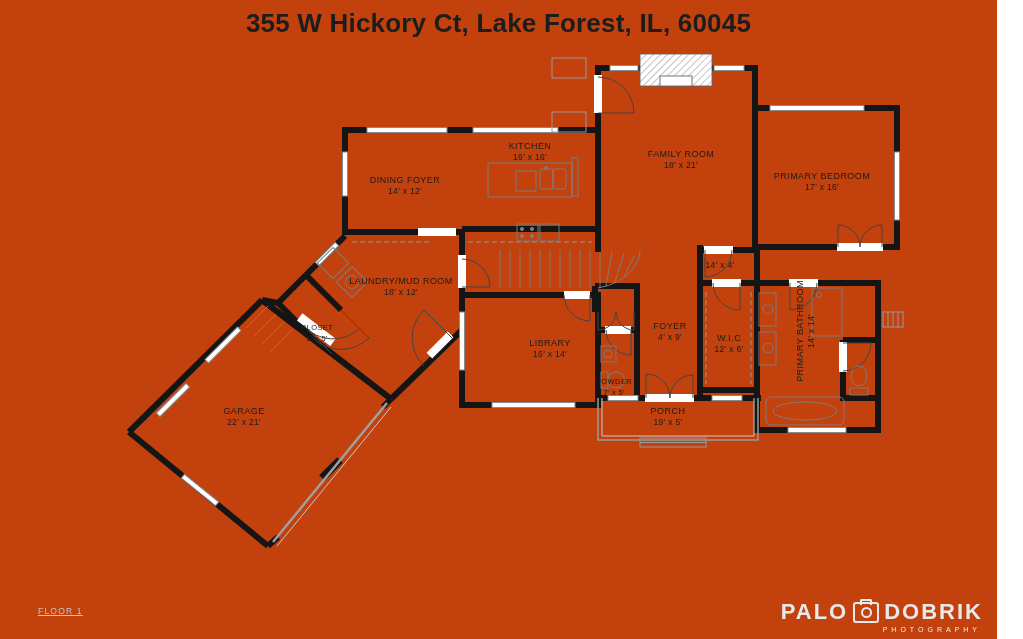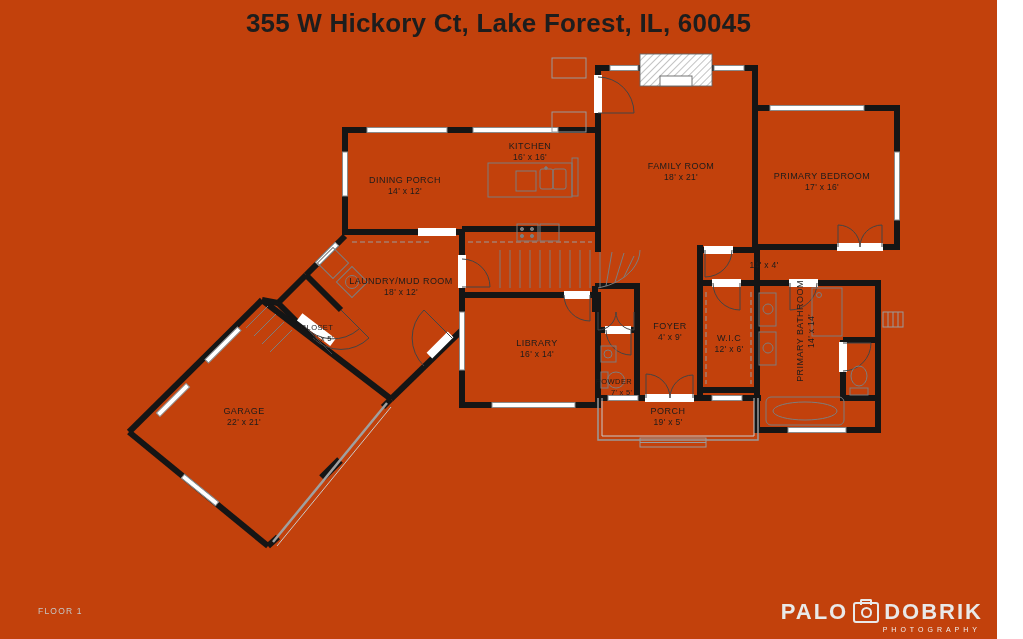--- a/index.html
+++ b/index.html
@@ -6,24 +6,24 @@
   .canvas{position:relative;width:997px;height:639px;background:#c2410c;overflow:hidden;
           font-family:"Liberation Sans","DejaVu Sans",sans-serif;}
   .title{position:absolute;left:0;top:8px;width:100%;text-align:center;
          font-size:26px;font-weight:600;color:#1d1d1d;letter-spacing:.2px;}
   svg.plan{position:absolute;left:0;top:0;width:1023px;height:639px;}
   .room-label{position:absolute;transform:translate(-50%,-50%);text-align:center;
               color:#1c1c1c;line-height:11px;white-space:nowrap;pointer-events:none;}
   .room-label .rname{font-size:9px;letter-spacing:.45px;font-weight:500;}
   .room-label .rdims{font-size:8.5px;letter-spacing:.3px;}
   .room-label.small .rname{font-size:7.5px;margin-top:43px;}
-  .room-label.small .rdims{font-size:7.5px;text-align:right;}
+  .room-label.small .rdims{font-size:7.5px;}
   .room-label.rot{transform:translate(-50%,-50%) rotate(-90deg);}
   .floor-label{position:absolute;left:38px;top:606px;font-size:8.5px;letter-spacing:1.2px;
-               color:#c6c6c6;}
+               color:#c6c6c6;text-decoration:underline;}
   .watermark{position:absolute;right:14px;bottom:6px;text-align:right;color:#e9e9e9;}
   .wm-row{display:flex;align-items:center;justify-content:flex-end;gap:5px;
           font-size:22px;font-weight:700;letter-spacing:2px;color:#e9e9e9;}
   .wm-cam{display:inline-block;width:22px;height:17px;border:2.5px solid #e9e9e9;
           border-radius:3px;position:relative;}
   .wm-cam::before{content:"";position:absolute;left:5px;top:-5px;width:8px;height:4px;
           border:2.5px solid #e9e9e9;border-bottom:none;border-radius:2px 2px 0 0;}
   .wm-cam::after{content:"";position:absolute;left:5.5px;top:3px;width:7px;height:7px;
           border:2px solid #e9e9e9;border-radius:50%;}
   .wm-tag{font-size:7px;letter-spacing:4px;color:#f0f0f0;margin-top:1px;margin-right:2px;}
@@ -281,52 +281,52 @@
     </g>
   </svg>
 
   <div class="title">355 W Hickory Ct, Lake Forest, IL, 60045</div>
 
   <div class="room-label" style="left:530px;top:152px">
     <div class="rname">KITCHEN</div>
       <div class="rdims">16' x 16'</div>
   </div>
   <div class="room-label" style="left:405px;top:186px">
-    <div class="rname">DINING PORCH</div>
+    <div class="rname">DINING FOYER</div>
       <div class="rdims">14' x 12'</div>
   </div>
-  <div class="room-label" style="left:681px;top:172px">
+  <div class="room-label" style="left:681px;top:160px">
     <div class="rname">FAMILY ROOM</div>
       <div class="rdims">18' x 21'</div>
   </div>
   <div class="room-label" style="left:822px;top:182px">
     <div class="rname">PRIMARY BEDROOM</div>
       <div class="rdims">17' x 16'</div>
   </div>
   <div class="room-label" style="left:401px;top:287px">
     <div class="rname">LAUNDRY/MUD ROOM</div>
       <div class="rdims">18' x 12'</div>
   </div>
   <div class="room-label small" style="left:317px;top:311px">
     <div class="rname">CLOSET</div>
       <div class="rdims">5' x 5'</div>
   </div>
-  <div class="room-label" style="left:537px;top:349px">
+  <div class="room-label" style="left:550px;top:349px">
     <div class="rname">LIBRARY</div>
       <div class="rdims">16' x 14'</div>
   </div>
   <div class="room-label small" style="left:614px;top:365px">
     <div class="rname">POWDER</div>
       <div class="rdims">7' x 5'</div>
   </div>
   <div class="room-label" style="left:670px;top:332px">
     <div class="rname">FOYER</div>
       <div class="rdims">4' x 9'</div>
   </div>
-  <div class="room-label" style="left:764px;top:265px">
+  <div class="room-label" style="left:720px;top:265px">
     <div class="rdims">14' x 4'</div>
   </div>
   <div class="room-label" style="left:729px;top:344px">
     <div class="rname">W.I.C</div>
       <div class="rdims">12' x 6'</div>
   </div>
   <div class="room-label rot" style="left:806px;top:331px">
     <div class="rname">PRIMARY BATHROOM</div>
       <div class="rdims">14' x 14'</div>
   </div>

